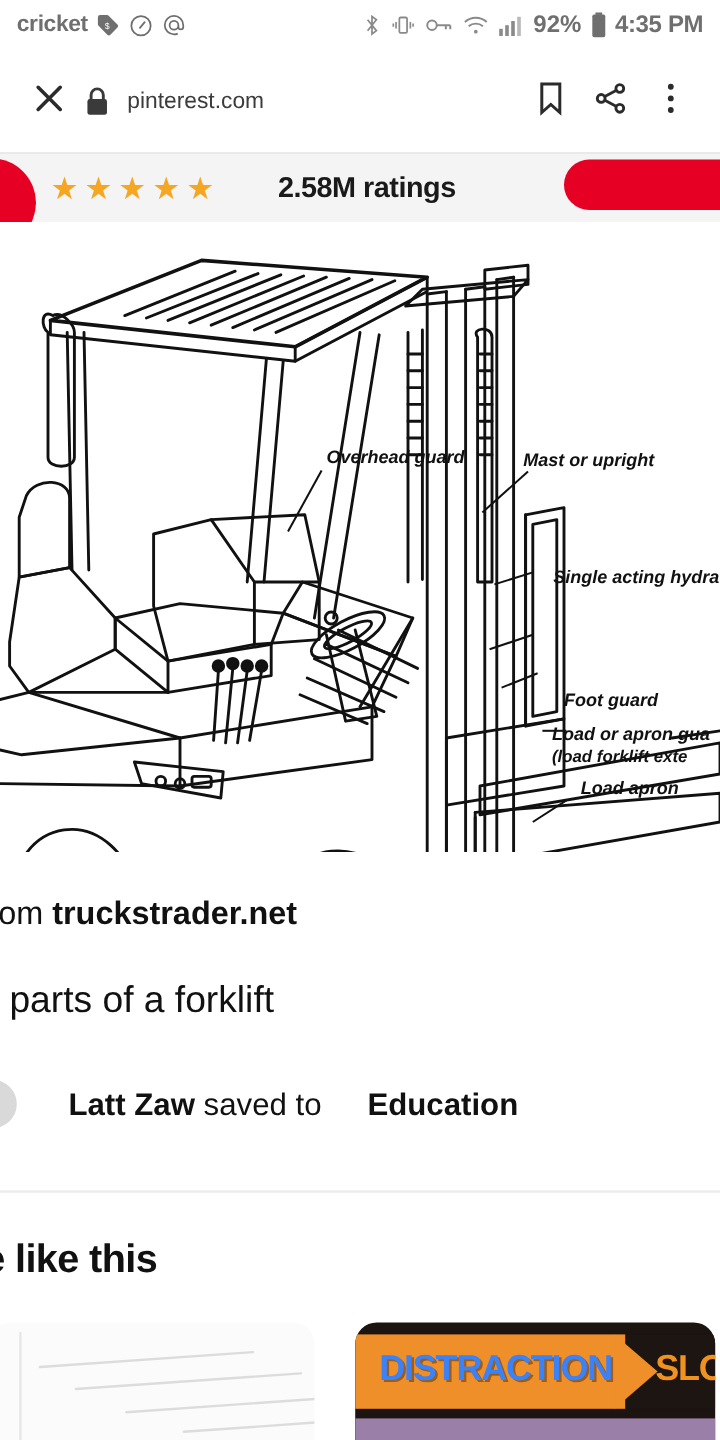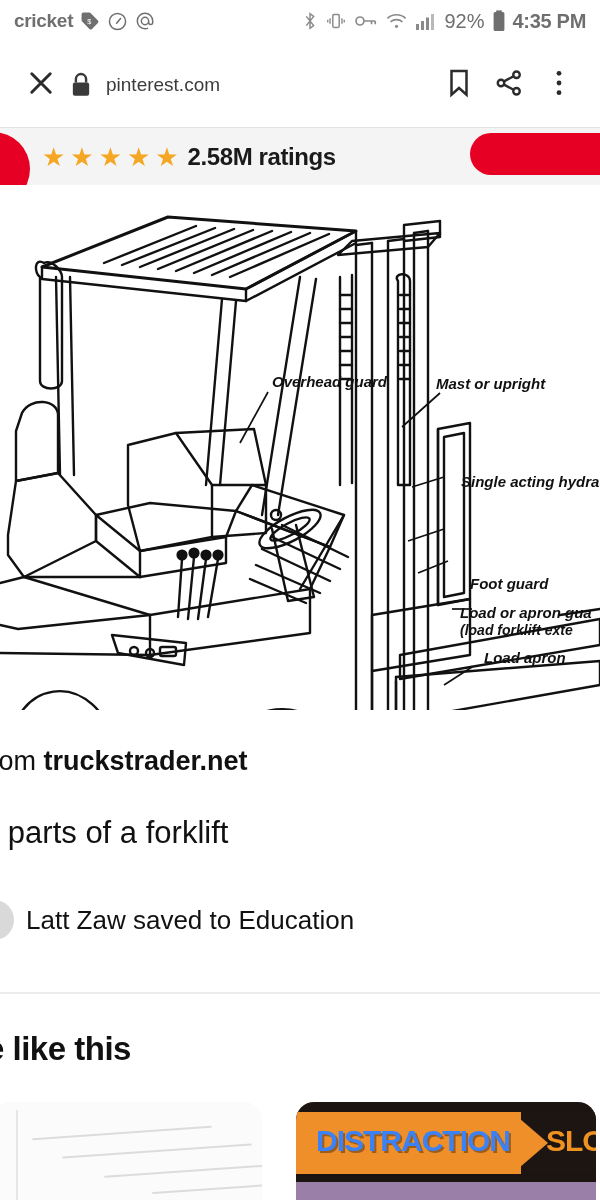--- a/index.html
+++ b/index.html
@@ -15,21 +15,21 @@
     height:42px; width:100%;
     display:flex; align-items:center;
     padding:0 14px;
     background:#ffffff;
     color:#6b6b6b;
   }
   .status-left { display:flex; align-items:center; gap:6px; }
   .carrier { font-size:19px; font-weight:700; color:#6f6f6f; letter-spacing:-.3px; }
   .status-right { margin-left:auto; display:flex; align-items:center; gap:7px; }
   .sb-icon { display:inline-flex; align-items:center; justify-content:center; }
-  .battery-pct { font-size:20px; font-weight:400; color:#6f6f6f; }
+  .battery-pct { font-size:20px; font-weight:700; color:#6f6f6f; }
   .clock { font-size:20px; font-weight:700; color:#6f6f6f; letter-spacing:-.3px;text-align:right; }
 
   
   .browser-header {
     height:85px; width:100%;
     display:flex; align-items:center;
     padding:0 18px;
     background:#ffffff;
   }
   .hdr-btn { width:46px; height:46px; display:flex; align-items:center; justify-content:center; flex:0 0 auto; }
@@ -53,21 +53,21 @@
     overflow:hidden;
   }
   .banner-logo {
     position:absolute; left:-44px; top:4px;
     width:74px; height:74px; border-radius:50%;
     background:#e60023;
   }
   .rating-row { display:flex; align-items:center; gap:9px; margin-left:42px; }
   .stars { display:flex; gap:5px; }
   .star { color:#f5a623; font-size:26px; line-height:1; }
-  .rating-text { font-size:24px; font-weight:700; color:#1a1a1a; letter-spacing:-.4px; }
+  .rating-text { font-size:24px; font-weight:700; color:#1a1a1a; letter-spacing:-.4px;margin-left:44px; }
   .install-btn {
     position:absolute; right:-30px; top:5px;
     width:160px; height:42px;
     background:#e60023; border-radius:22px;
   }
 
   
   .pin-image {
     position:relative;
     width:600px; height:525px;
@@ -97,21 +97,21 @@
   }
   .saver-row {
     display:flex; align-items:center;
     padding:52px 0 0 0; margin-left:-26px;
   }
   .avatar {
     width:40px; height:40px; border-radius:50%;
     background:#d9d9d9; flex:0 0 auto; margin-right:12px;
   }
   .saver-text { font-size:26px; color:#111; white-space:nowrap; }
-  .saver-text b { font-weight:400; }
+  .saver-text b { font-weight:700;margin-left:31px; }
 
   .divider { height:2px; background:#ececec; margin-top:52px; width:100%; }
 
   .more-title {
     font-size:33px; font-weight:700; color:#111;
     padding:36px 0 0 0; margin-left:-14px;
     white-space:nowrap; letter-spacing:-.5px;
   }
 
   

